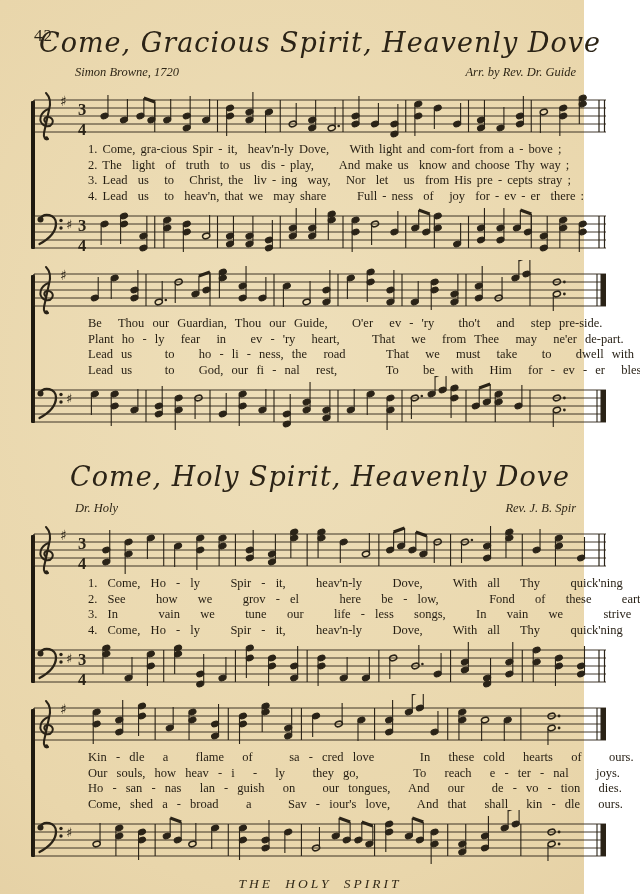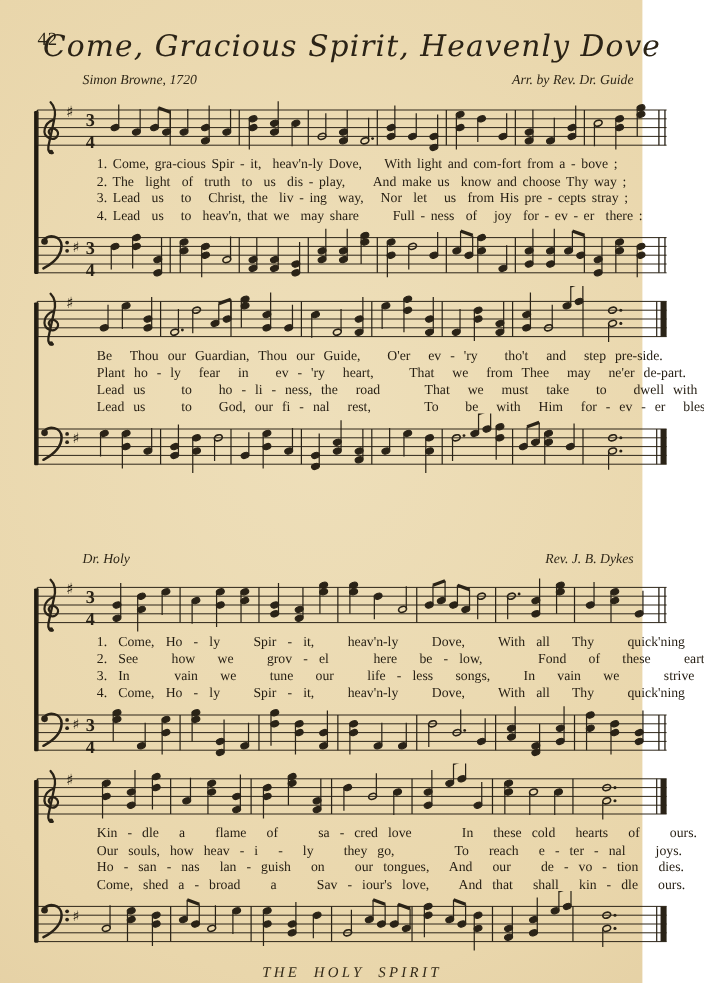--- a/index.html
+++ b/index.html
@@ -428,23 +428,24 @@
         <ellipse cx="488.48" cy="30" rx="3.7" ry="2.6" transform="rotate(-20 488.48 30)" fill="#2a2317" stroke="#2a2317" stroke-width="1"></ellipse>
         <line x1="491.88" y1="29" x2="491.88" y2="9" stroke="#2a2317" stroke-width="1.1"></line>
         <ellipse cx="526.88" cy="22" rx="3.7" ry="2.6" transform="rotate(-20 526.88 22)" fill="none" stroke="#2a2317" stroke-width="1.5"></ellipse>
         <ellipse cx="526.88" cy="34" rx="3.7" ry="2.6" transform="rotate(-20 526.88 34)" fill="none" stroke="#2a2317" stroke-width="1.5"></ellipse>
         <circle cx="534.38" cy="22" r="1.4" fill="#2a2317"></circle>
         <circle cx="534.38" cy="34" r="1.4" fill="#2a2317"></circle>
         <line x1="523.28" y1="35" x2="523.28" y2="51" stroke="#2a2317" stroke-width="1.1"></line>
       </svg>
   </div>
 
+  <div class="hymn-title" id="title2">Come, Holy Spirit, Heavenly Dove</div>
   <div class="attrib-row" id="attrib2">
     <span>Dr. Holy</span>
-    <span>Rev. J. B. Dykes</span>
+    <span>Rev. J. B. Spir</span>
   </div>
 
   <div class="system" id="sys3">
     <div class="system-bracket"></div>
     <svg class="staff-svg staff-top" viewBox="0 0 582 64">
         <line x1="4" y1="14" x2="576" y2="14" stroke="#2a2317" stroke-width="0.9"></line>
         <line x1="4" y1="22" x2="576" y2="22" stroke="#2a2317" stroke-width="0.9"></line>
         <line x1="4" y1="30" x2="576" y2="30" stroke="#2a2317" stroke-width="0.9"></line>
         <line x1="4" y1="38" x2="576" y2="38" stroke="#2a2317" stroke-width="0.9"></line>
         <line x1="4" y1="46" x2="576" y2="46" stroke="#2a2317" stroke-width="0.9"></line>

